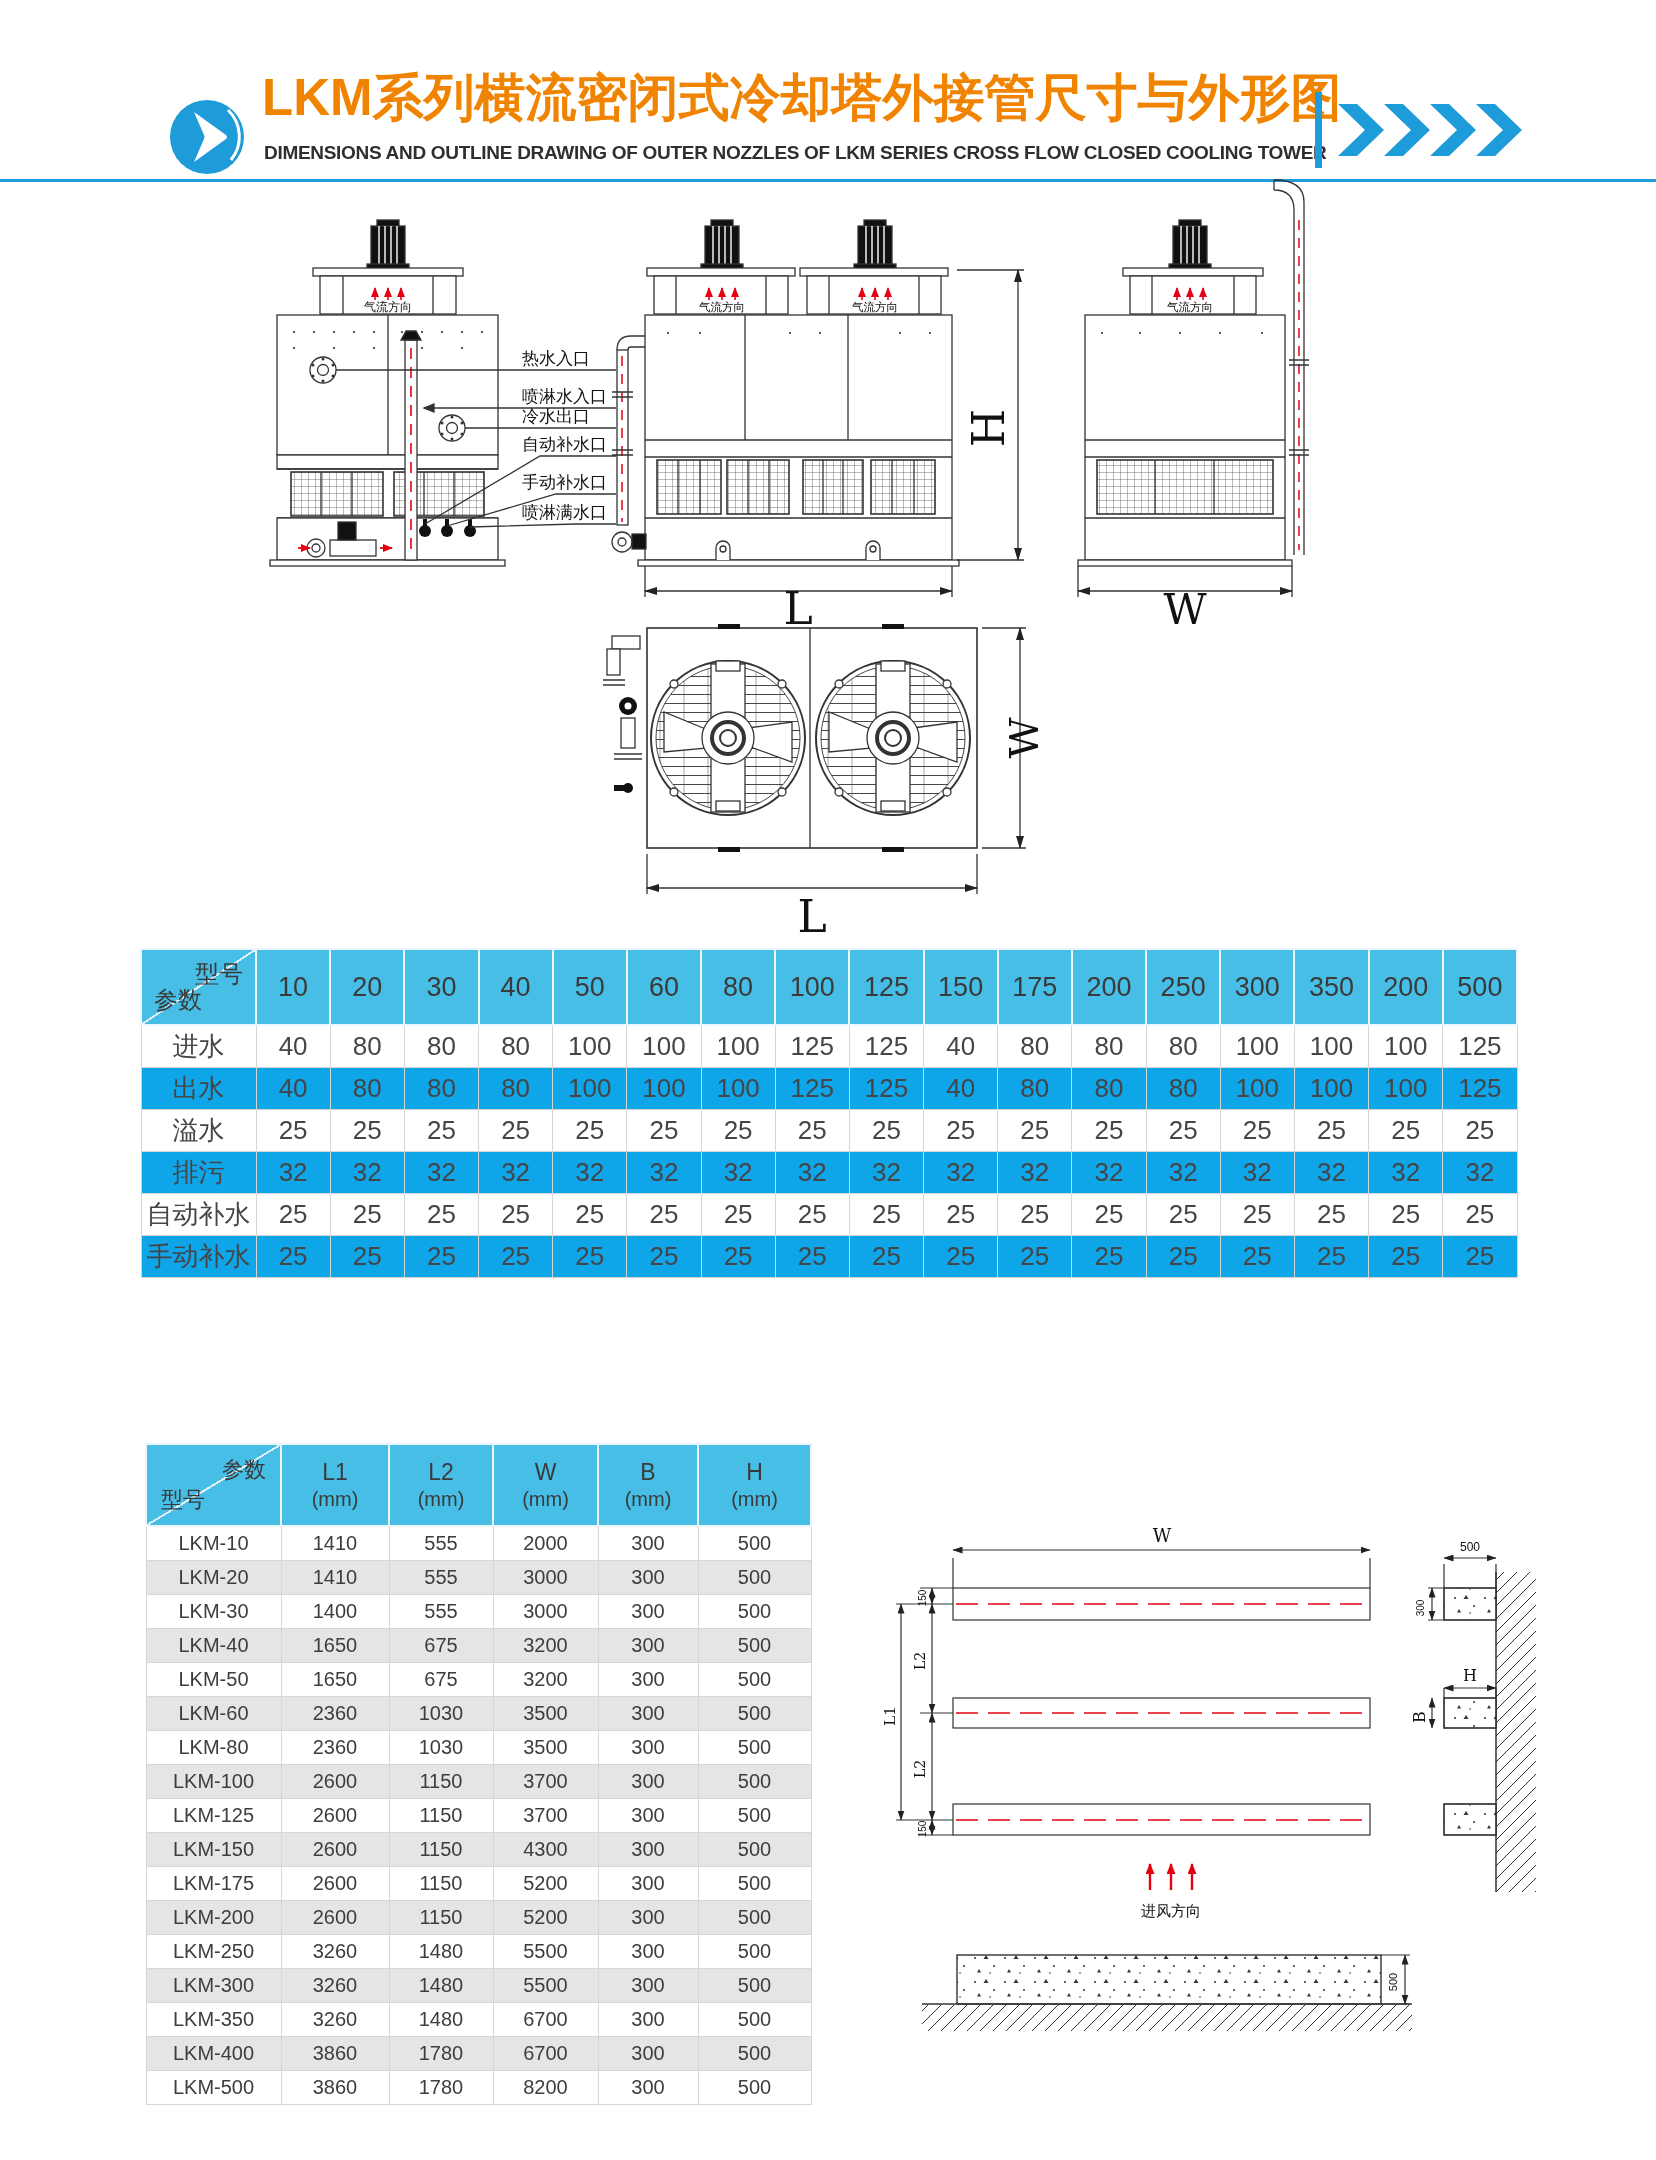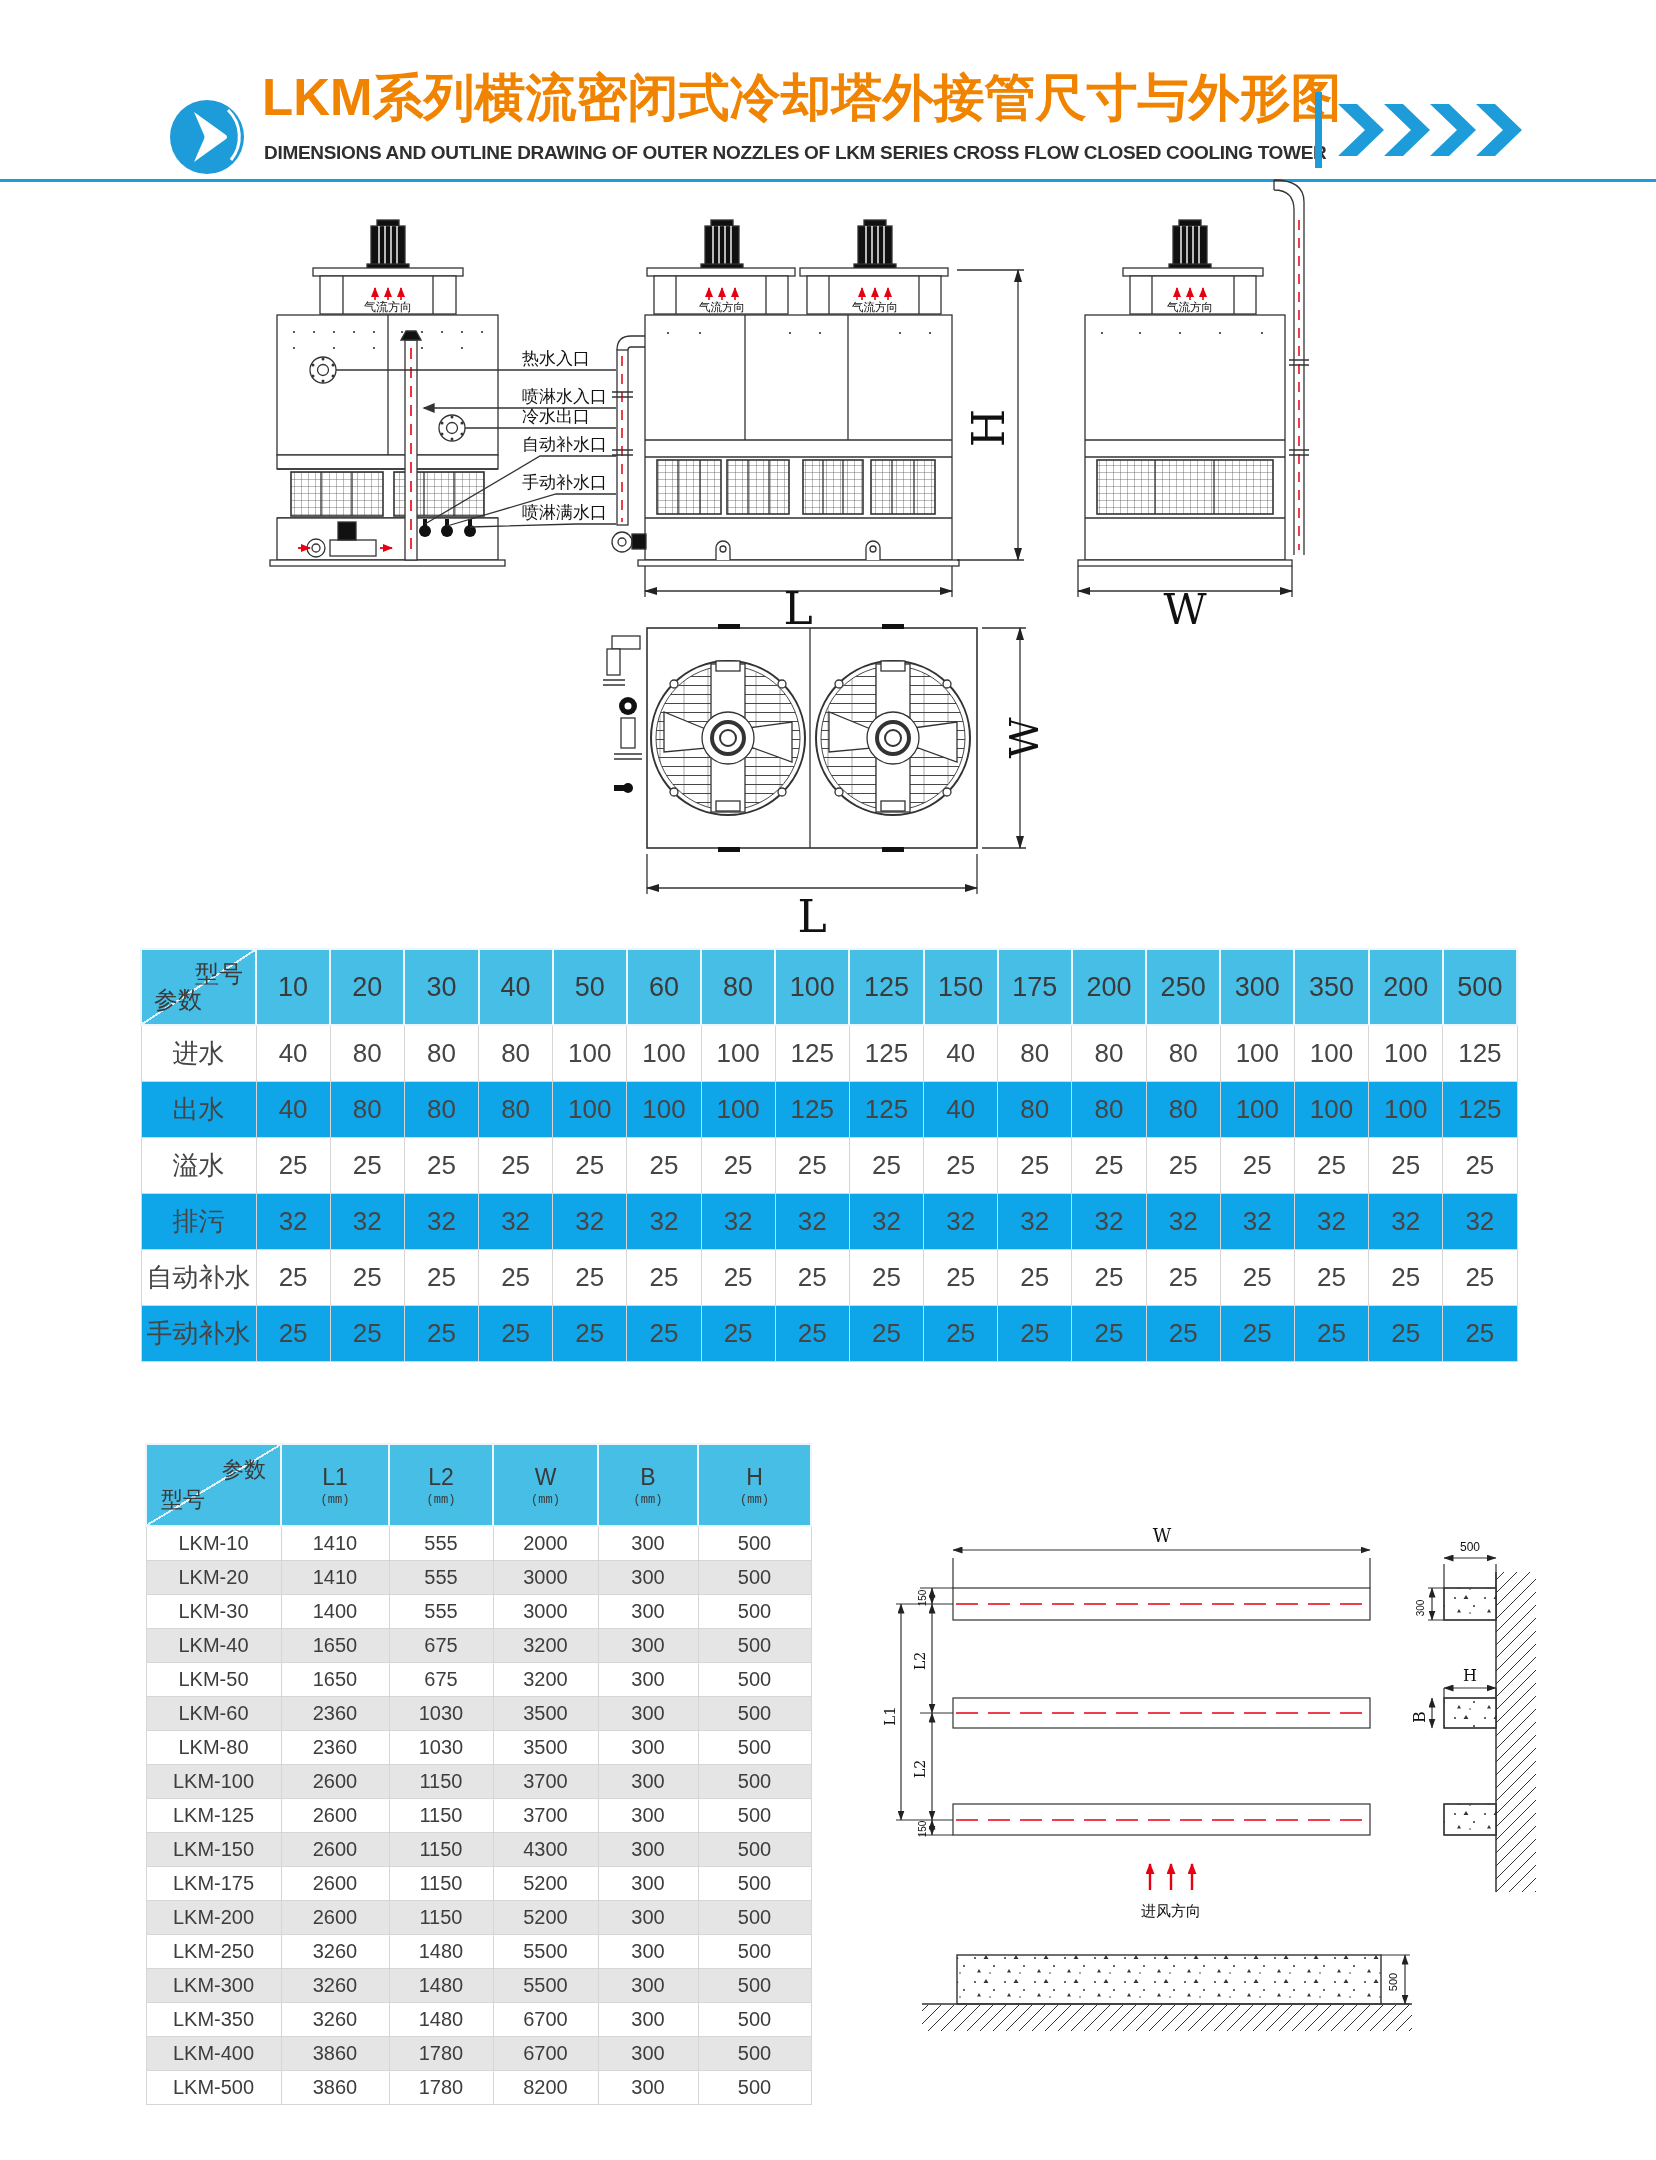--- a/index.html
+++ b/index.html
@@ -21,29 +21,29 @@
   #header-bar{left:1315px;top:92px;width:7px;height:76px;background:#1E9CD9;}
   
   table{border-collapse:collapse;position:absolute;table-layout:fixed;background:#fff;}
   th,td{text-align:center;vertical-align:middle;font-weight:400;padding:0;}
   #table1{left:140px;top:948px;width:1378px;}
   #table1 th,#table1 td{border:1px solid #d6d6d6;}
   #table1 thead th{
     background:#47BEE6;height:74px;font-size:27px;color:#3a3a3a;
     border:2px solid #ebf7fc;
   }
-  #table1 tbody tr{height:56px;font-size:26px;color:#454545;}
+  #table1 tbody tr{height:42px;font-size:26px;color:#454545;}
   #table1 tbody tr.gray{background:#0ea5e9;}
   #table2{left:145px;top:1443px;width:665px;}
   #table2 th,#table2 td{border:1px solid #d6d6d6;}
   #table2 thead th{
     background:#47BEE6;height:80px;font-size:23px;color:#3a3a3a;
     border:2px solid #ebf7fc;
   }
-  #table2 thead th .unit{display:block;font-size:12px;font-weight:400;margin-top:2px;font-family:Liberation Mono, monospace;}
+  #table2 thead th .unit{display:block;font-size:20px;font-weight:400;margin-top:2px;}
   #table2 tbody tr{height:34px;font-size:20px;color:#3d3d3d;}
   #table2 tbody tr.gray{background:#e5e5e5;border-radius:6px;}
   
   .corner{position:relative;
     background:linear-gradient(to bottom right,
       #47BEE6 calc(50% - 1px), #dff2f9 calc(50% - 1px),
       #dff2f9 calc(50% + 1px), #47BEE6 calc(50% + 1px)) !important;
     padding-left:40px;
   }
   .corner .c-top{position:absolute;top:8px;right:12px;font-size:24px;}

